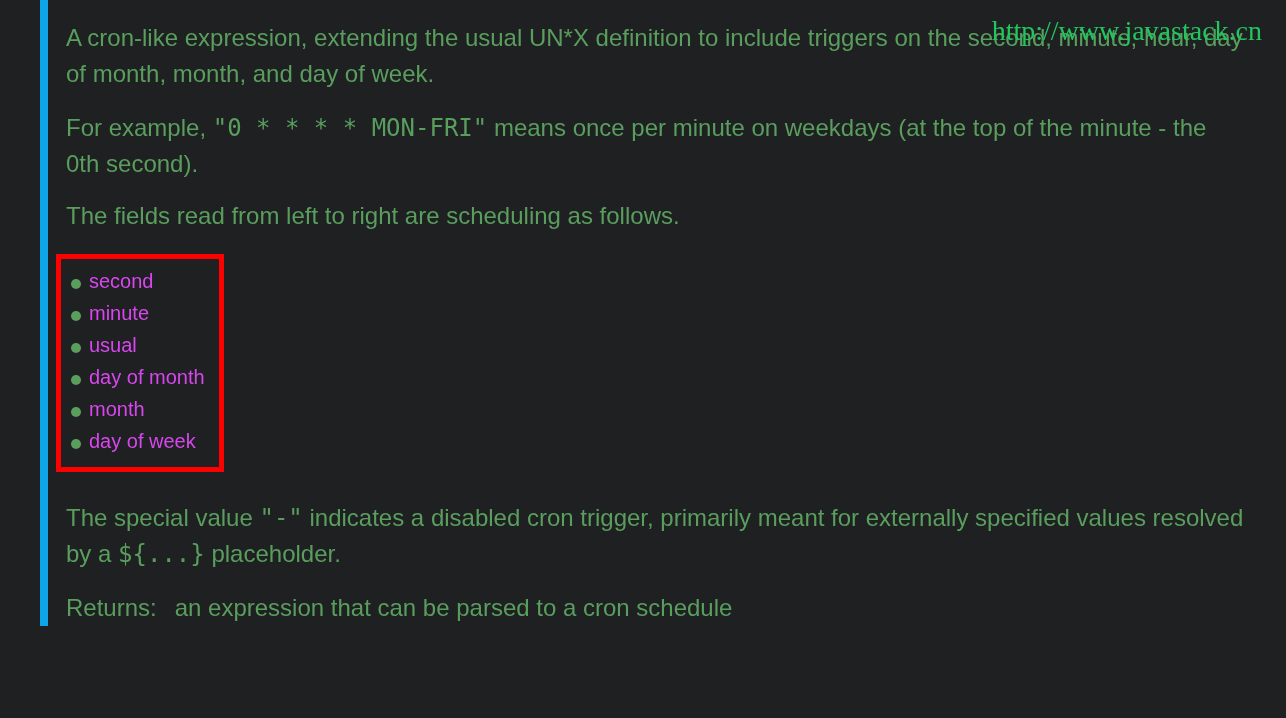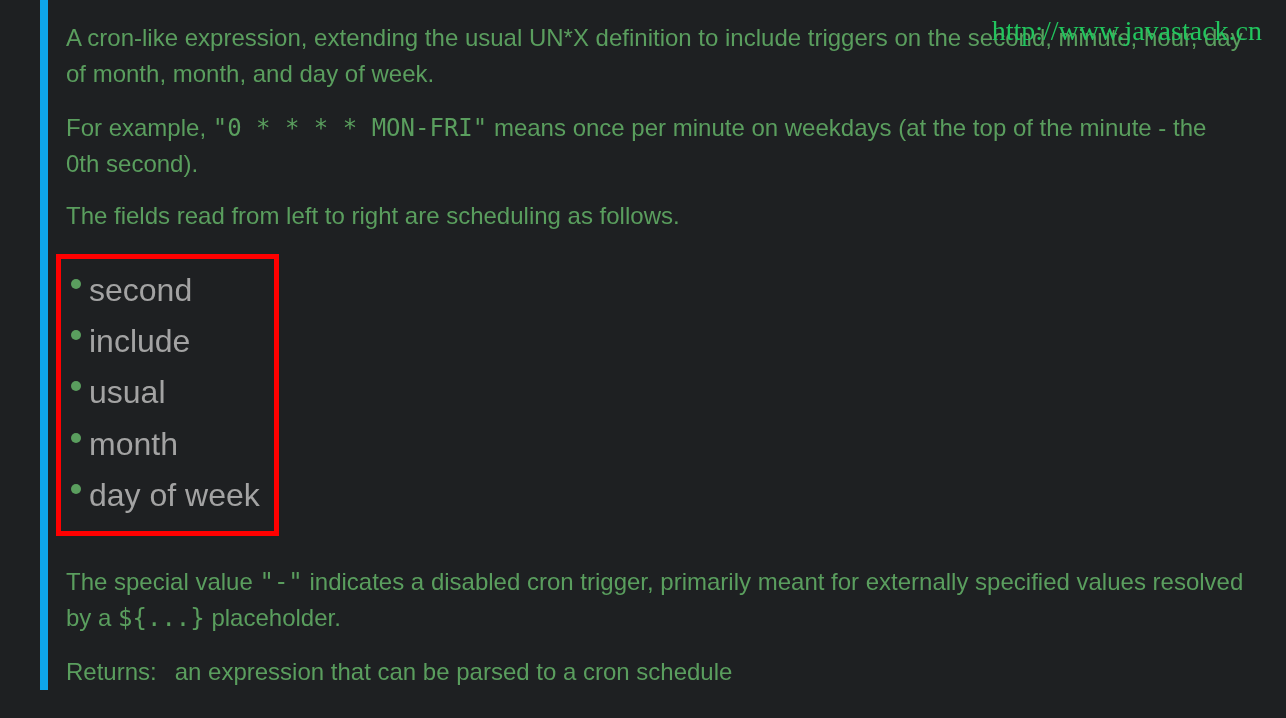--- a/index.html
+++ b/index.html
@@ -51,22 +51,22 @@
       padding: 6px 14px 10px 4px;
       margin-bottom: 28px;
       display: inline-block;
       margin-top: 4px;
       margin-left: -10px;
     }
     ul {
       list-style: none;
     }
     ul li {
-      color: #a3a3a3;
-      font-size: 32px;
+      color: #d946ef;
+      font-size: 20px;
       line-height: 1.6;
       padding-left: 24px;
       position: relative;
     }
     ul li::before {
       content: "";
       position: absolute;
       left: 6px;
       top: 14px;
       width: 10px;
@@ -104,22 +104,23 @@
 
   <p class="para">
     <span>For example, </span><span class="mono">"0 * * * * MON-FRI"</span><span> means once per minute on weekdays (at the top of the minute - the 0th second).</span>
   </p>
 
   <p class="para">The fields read from left to right are scheduling as follows.</p>
 
   <div class="highlight-box">
     <ul>
       <li>second</li>
-      <li>include</li>
+      <li>minute</li>
       <li>usual</li>
+      <li>day of month</li>
       <li>month</li>
       <li>day of week</li>
     </ul>
   </div>
 
   <p class="para special-val">
     <span>The special value </span><span class="mono">"-"</span><span> indicates a disabled cron trigger, primarily meant for externally specified values resolved by a </span><span class="mono">${...}</span><span> placeholder.</span>
   </p>
 
   <p class="para returns-line">

